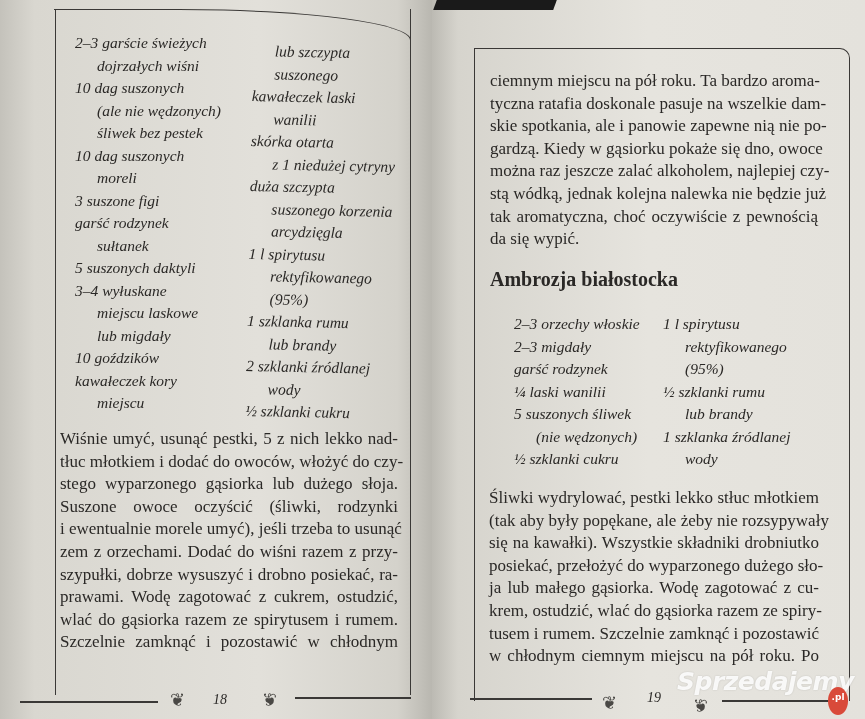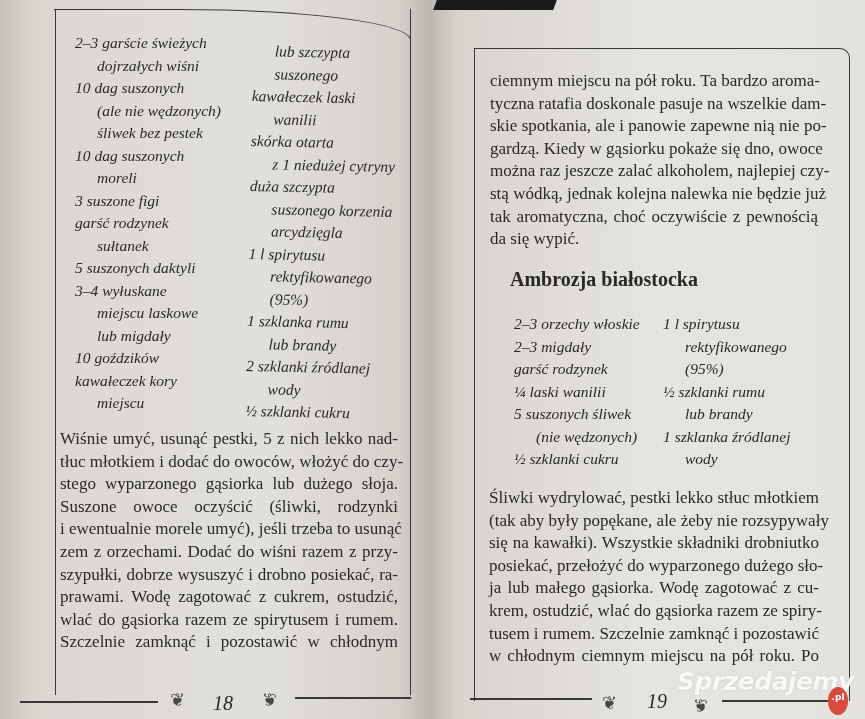--- a/index.html
+++ b/index.html
@@ -27,22 +27,22 @@
     border: 1.5px solid #3a3836; border-bottom: none;
     border-top-right-radius: 10px;
   }
   .foot-line { position: absolute; height: 1.5px; background: #3a3836; }
   .ingredients { position: absolute; font-style: italic; font-size: 15.5px; line-height: 22.5px; }
   .ingredients .line { white-space: nowrap; }
   .ingredients .indent { padding-left: 22px; }
   .body-text { position: absolute; font-size: 17px; line-height: 22.6px; text-align: justify; }
   .body-text .line { white-space: nowrap; text-align: justify; text-align-last: justify; display: block; }
   .body-text .line.last { text-align-last: left; }
-  .recipe-title { position: absolute; left: 490px; top: 268px; font-weight: bold; font-size: 20px; margin-left: 20px; }
-  .page-num { position: absolute; font-style: italic; font-size: 20px; }
+  .recipe-title { position: absolute; left: 490px; top: 268px; font-weight: bold; font-size: 20px; }
+  .page-num { position: absolute; font-style: italic; font-size: 14px; }
   .ornament { position: absolute; font-size: 18px; color: #4a4845; }
   .watermark { position: absolute; left: 677px; top: 667px; font-family: "DejaVu Sans", sans-serif;
     font-weight: bold; font-size: 25px; color: rgba(255,255,255,0.88); letter-spacing: -0.5px;
     text-shadow: 0 0 2px rgba(0,0,0,0.15); font-style: italic; }
   .watermark-badge { position: absolute; left: 828px; top: 687px; width: 20px; height: 28px;
     border-radius: 50%; background: #d94a3a; color: #fff; font-family: "DejaVu Sans", sans-serif;
     font-size: 9px; font-weight: bold; line-height: 20px; text-align: center; }
 </style>
 </head>
 <body>

